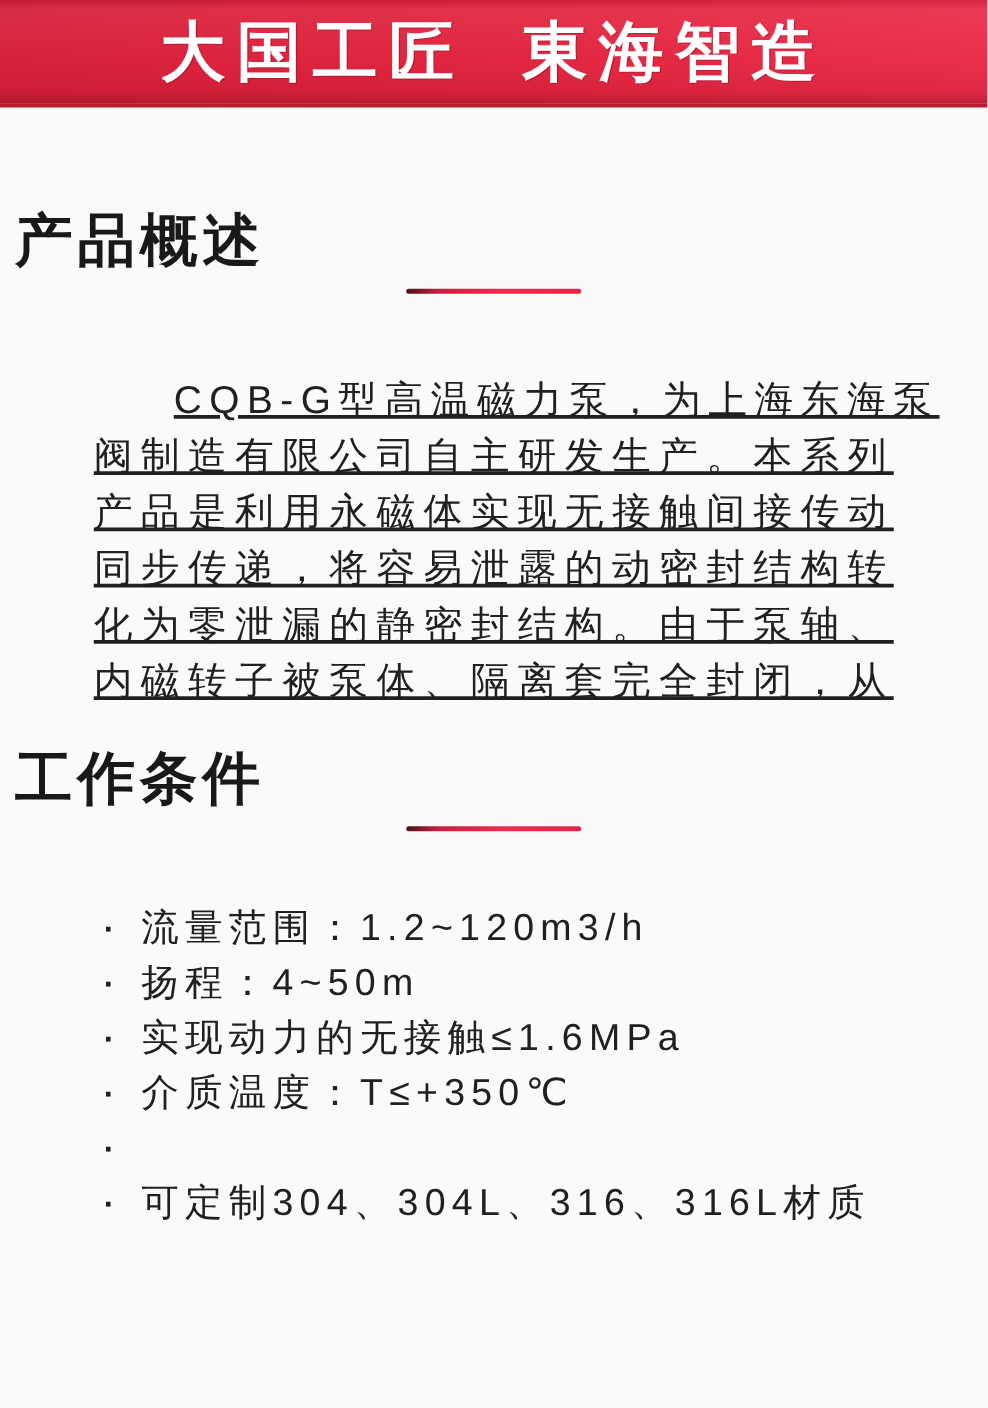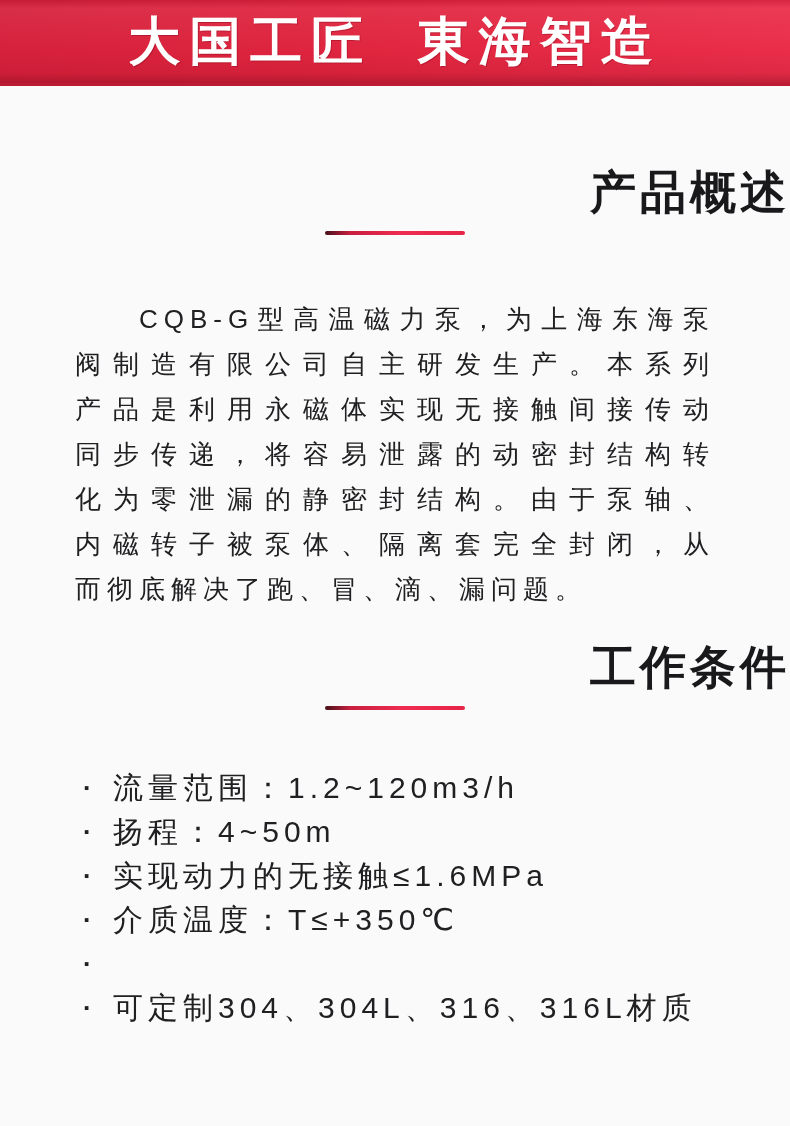--- a/index.html
+++ b/index.html
@@ -35,41 +35,43 @@
     font-size:52px;
     font-weight:800;
     letter-spacing:9px;
     word-spacing:22px;
     text-shadow:1px 1px 0 rgba(120,0,20,.35);
     white-space:nowrap;
   }
   
   .h-title{
     margin-top:80px;
-    text-align:right;
+    text-align:left;
     font-size:46px;
     font-weight:800;
     letter-spacing:4px;
     color:var(--heading-text);
     line-height:52px;
+    padding-left:12px;
   }
   .h-title.second{margin-top:29px;}
   .h-underline{
     width:140px;height:4px;
     margin:13px auto 0;
     border-radius:2px;
     background:linear-gradient(90deg,#471019 0%,#c81f3f 18%,#ee2b50 55%,var(--accent-red) 100%);
   }
   
   .para{
     margin:62px 75px 0;
     width:640px;
-    font-size:26px;
+    font-size:31px;
     color:var(--body-text);
     letter-spacing:6px;
+    text-decoration:underline;
   }
   .pline{
     height:45px;
     line-height:45px;
     white-space:nowrap;
     text-align:justify;
     text-align-last:justify;
   }
   .pline.first{text-indent:64px;}
   .pline.last{text-align-last:left;}
@@ -107,21 +109,20 @@
 <section>
   <div class="h-title">产品概述</div>
   <div class="h-underline"></div>
   <div class="para">
     <div class="pline first">CQB-G型高温磁力泵，为上海东海泵</div>
     <div class="pline">阀制造有限公司自主研发生产。本系列</div>
     <div class="pline">产品是利用永磁体实现无接触间接传动</div>
     <div class="pline">同步传递，将容易泄露的动密封结构转</div>
     <div class="pline">化为零泄漏的静密封结构。由于泵轴、</div>
     <div class="pline">内磁转子被泵体、隔离套完全封闭，从</div>
-    <div class="pline last">而彻底解决了跑、冒、滴、漏问题。</div>
   </div>
 </section>
 
 <section>
   <div class="h-title second">工作条件</div>
   <div class="h-underline"></div>
   <ul class="bullets">
     <li>
       <span class="bullet-dot">·</span>
       <span>流量范围：1.2~120m3/h</span>

